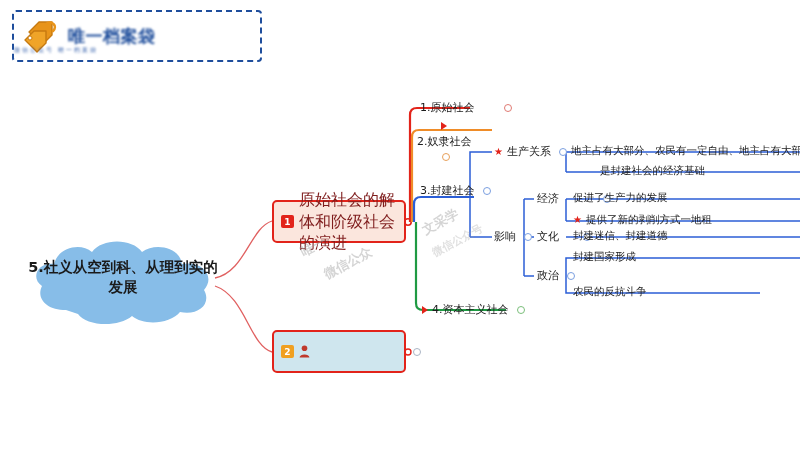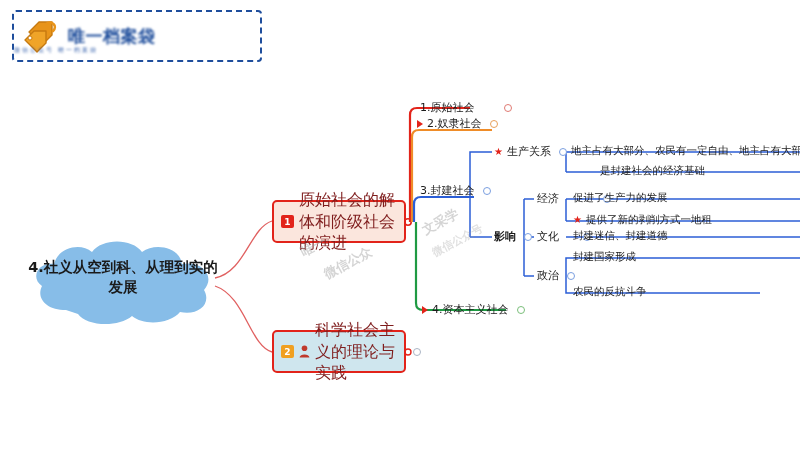--- a/index.html
+++ b/index.html
@@ -159,44 +159,43 @@
                C18 74, 8 62, 14 50
                C2 42, 10 26, 26 28
                C30 12, 52 6, 64 16
                C74 2, 104 2, 114 16
                C128 6, 152 12, 154 28
                C174 24, 188 40, 176 54
                C184 68, 170 80, 152 76
                C142 88, 116 90, 104 80
                C90 92, 58 90, 50 78 Z" fill="#87bde8"></path>
     </svg>
-    <div class="cloud-label">4.社义从空到科、从理到实的发展</div>
+    <div class="cloud-label">5.社义从空到科、从理到实的发展</div>
   </div>
 
   <div id="box-1" class="node rbox">
     <div class="badge red">1</div>
     <div class="label">原始社会的解体和阶级社会的演进</div>
   </div>
 
   <div id="box-2" class="node rbox">
     <div class="badge orange">2</div>
     <svg class="person-ico" viewBox="0 0 11 13">
       <circle cx="5.5" cy="3.2" r="2.8" fill="#c0392b"></circle>
       <path d="M0.6 12.6 C0.6 8.4, 10.4 8.4, 10.4 12.6 Z" fill="#c0392b"></path>
     </svg>
-    <div class="label">科学社会主义的理论与实践</div>
   </div>
   <div class="dot grey" style="position:absolute;left:409px;top:348px;"></div>
 
   <div class="tnode" style="left:420px;top:100px;gap:25px;">
     <span>1.原始社会</span>
     <span class="dot red"></span>
   </div>
 
-  <div class="tnode" style="left:417px;top:116px;">
+  <div class="tnode" style="left:417px;top:122px;flex-direction:column;">
     <span class="tri"></span>
     <span>2.奴隶社会</span>
     <span class="dot orange"></span>
   </div>
 
   <div class="tnode" style="left:420px;top:183px;text-align:center;">
     <span>3.封建社会</span>
     <span class="dot blue"></span>
   </div>
 
@@ -211,21 +210,21 @@
     <span>生产关系</span>
     <span class="dot blue"></span>
   </div>
   <div class="tnode small" style="left:571px;top:144px;">
     <span>地主占有大部分、农民有一定自由、地主占有大部分</span>
   </div>
   <div class="tnode small" style="left:600px;top:164px;">
     <span>是封建社会的经济基础</span>
   </div>
 
-  <div class="tnode" style="left:494px;top:229px;font-weight:bold;">
+  <div class="tnode" style="left:494px;top:229px;">
     <span>影响</span>
     <span class="dot blue"></span>
   </div>
 
   <div class="tnode" style="left:537px;top:191px;gap:40px;">
     <span>经济</span>
     <span class="dot blue"></span>
   </div>
   <div class="tnode small" style="left:573px;top:191px;align-items:center;">
     <span>促进了生产力的发展</span>

